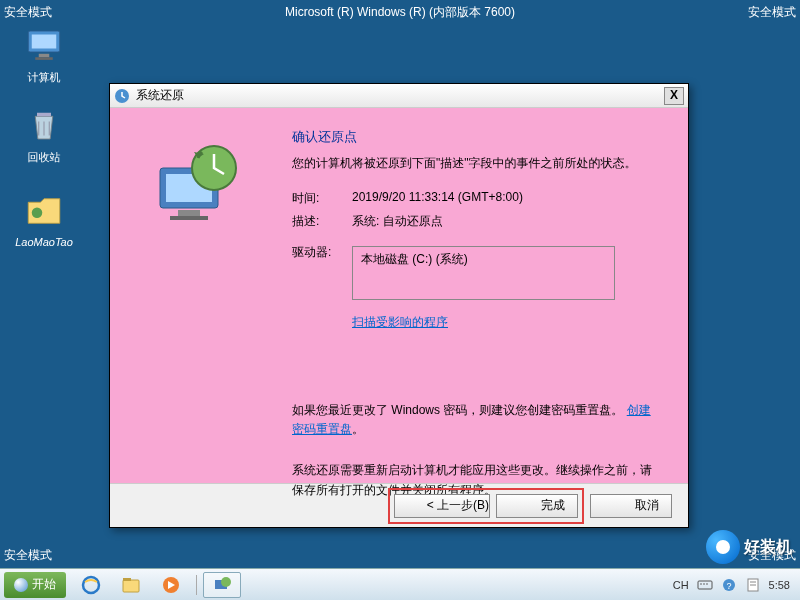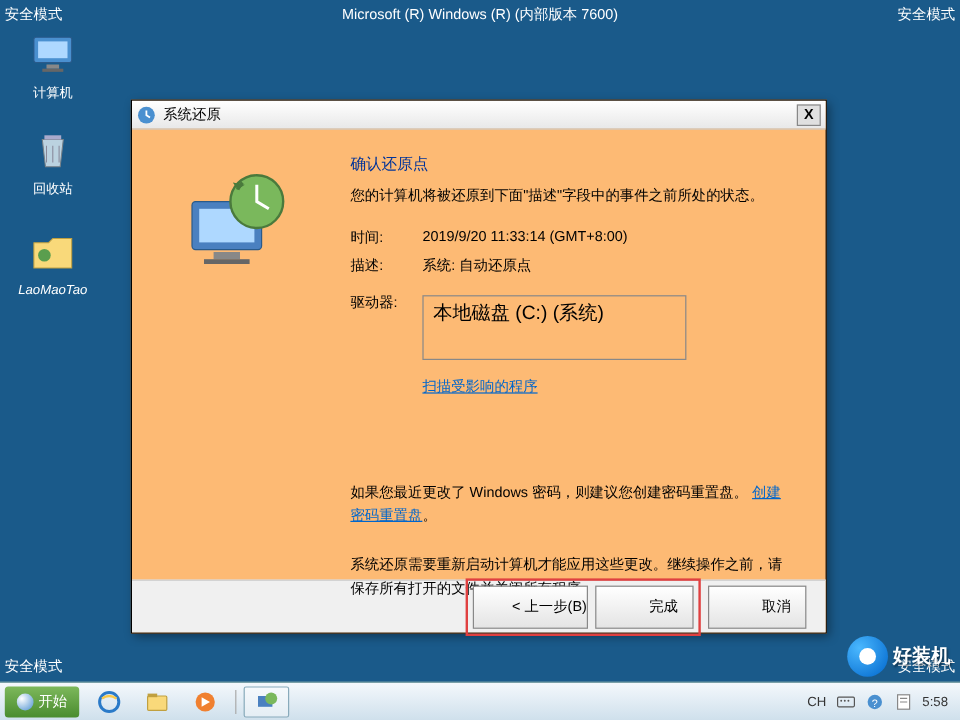--- a/index.html
+++ b/index.html
@@ -13,48 +13,48 @@
     .safe-mode.br { bottom: 36px; right: 4px; }
     
     
     .desktop-title { position: absolute; top: 4px; left: 50%; transform: translateX(-50%); color: #fff; font-size: 12px; }
     
     
     .desktop-icon { position: absolute; width: 60px; text-align: center; color: #fff; font-size: 11px; }
     .desktop-icon .icon-img { width: 42px; height: 42px; margin: 0 auto 4px; }
     
     
-    .dialog { position: absolute; left: 109px; top: 83px; width: 580px; height: 445px; background: #fdba74; border: 1px solid #000; box-shadow: 3px 3px 8px rgba(0,0,0,0.4); }
+    .dialog { position: absolute; left: 109px; top: 83px; width: 580px; height: 445px; background: #f9a8d4; border: 1px solid #000; box-shadow: 3px 3px 8px rgba(0,0,0,0.4); }
     .titlebar { height: 24px; background: linear-gradient(#fff, #e8e8e8); border-bottom: 1px solid #ccc; display: flex; align-items: center; padding: 0 4px; }
     .titlebar-icon { width: 16px; height: 16px; margin-right: 6px; }
     .titlebar-text { font-size: 12px; flex: 1; }
     .close-btn { width: 20px; height: 18px; background: #e0e0e0; border: 1px solid #888; font-size: 12px; text-align: center; line-height: 14px; font-weight: bold; cursor: pointer; }
     
     .dialog-body { display: flex; height: calc(100% - 24px - 44px); gap: 12px; }
     .dialog-left { width: 160px; padding: 30px 10px; display: flex; justify-content: center; }
     .restore-img { width: 120px; height: 90px; position: relative; }
     
     .dialog-right { flex: 1; padding: 20px 30px 10px 10px; font-size: 12px; color: #000; }
     .dialog-heading { font-size: 13px; color: #003399; margin-bottom: 8px; }
     .dialog-desc { font-size: 12px; margin-bottom: 18px; line-height: 1.5; }
     
     .info-row { display: flex; margin-bottom: 6px; font-size: 12px; }
     .info-label { width: 60px; }
     .info-value { flex: 1; }
     
     .drives-section { margin-top: 14px; }
-    .drives-box { border: 1px solid #888; width: 220px; height: 54px; padding: 4px 8px; font-size: 16px; margin-top: 2px; }
+    .drives-box { border: 1px solid #888; width: 263px; height: 54px; padding: 4px 8px; font-size: 12px; margin-top: 2px; }
     
     .scan-link { color: #0066cc; text-decoration: underline; margin-top: 8px; display: inline-block; font-size: 12px; cursor: pointer; }
     
     .bottom-text { margin-top: 70px; font-size: 12px; line-height: 1.6; }
     .bottom-text a { color: #0066cc; text-decoration: underline; cursor: pointer; }
     
     .dialog-footer { height: 44px; border-top: 1px solid #ccc; background: #f0f0f0; display: flex; justify-content: flex-end; align-items: center; padding: 0 16px; gap: 6px; }
-    .dlg-btn { min-width: 82px; height: 36px; font-size: 12px; border: 1px solid #888; background: linear-gradient(#fff,#e4e4e4); cursor: pointer; padding-left: 32px; }
+    .dlg-btn { min-width: 82px; height: 24px; font-size: 12px; border: 1px solid #888; background: linear-gradient(#fff,#e4e4e4); cursor: pointer; padding-left: 32px; }
     .highlight-box { border: 2px solid #e04040; padding: 4px; display: flex; gap: 6px; }
     
     
     .taskbar { position: absolute; bottom: 0; left: 0; right: 0; height: 32px; background: linear-gradient(#f4f8fc, #cfe0ec); border-top: 1px solid #8aa; display: flex; align-items: center; padding: 0 4px; }
     .start-btn { height: 26px; padding: 0 10px; background: linear-gradient(#7db85c,#4a8c2e); color: #fff; border-radius: 3px; font-size: 12px; display: flex; align-items: center; gap: 4px; cursor: pointer; }
     .start-orb { width: 14px; height: 14px; border-radius: 50%; background: radial-gradient(circle at 30% 30%, #fff, #4a90d0); }
     .task-icons { display: flex; gap: 2px; margin-left: 6px; }
     .task-icon { width: 38px; height: 26px; display: flex; align-items: center; justify-content: center; border-radius: 2px; cursor: pointer; }
     .tray { margin-left: auto; display: flex; align-items: center; gap: 8px; font-size: 11px; color: #333; padding-right: 6px; }
     .tray-icon { width: 16px; height: 16px; }

